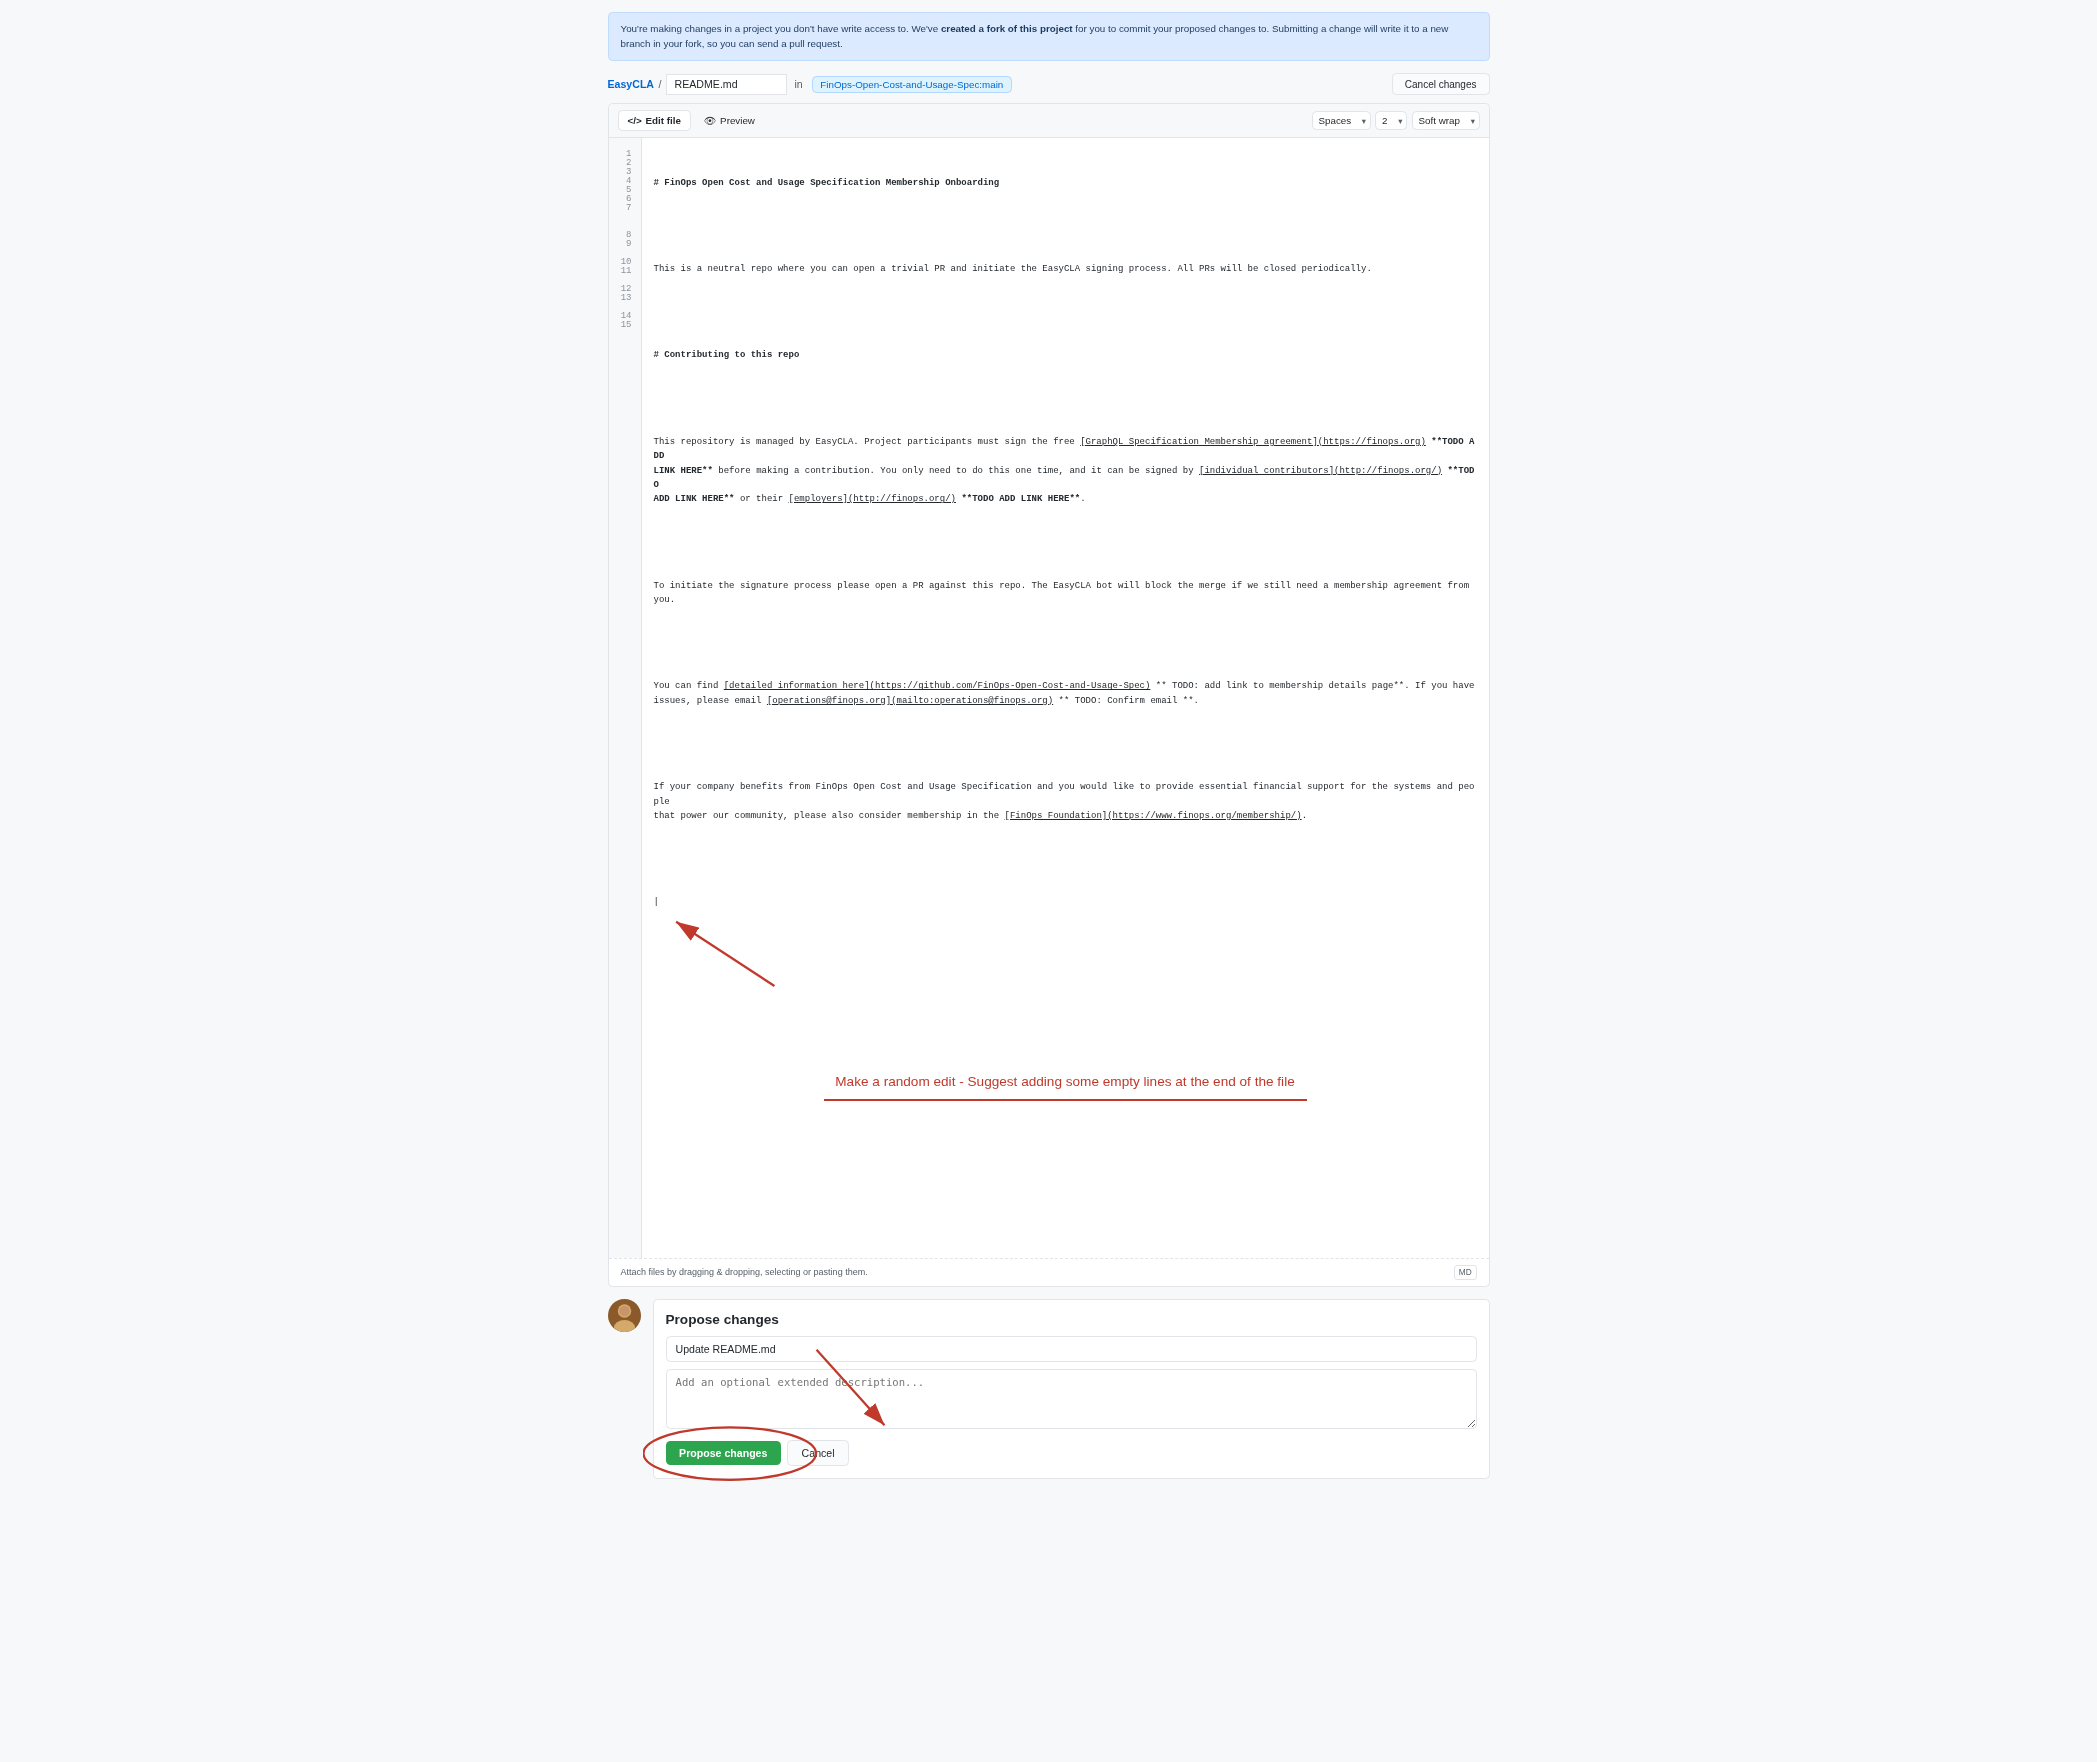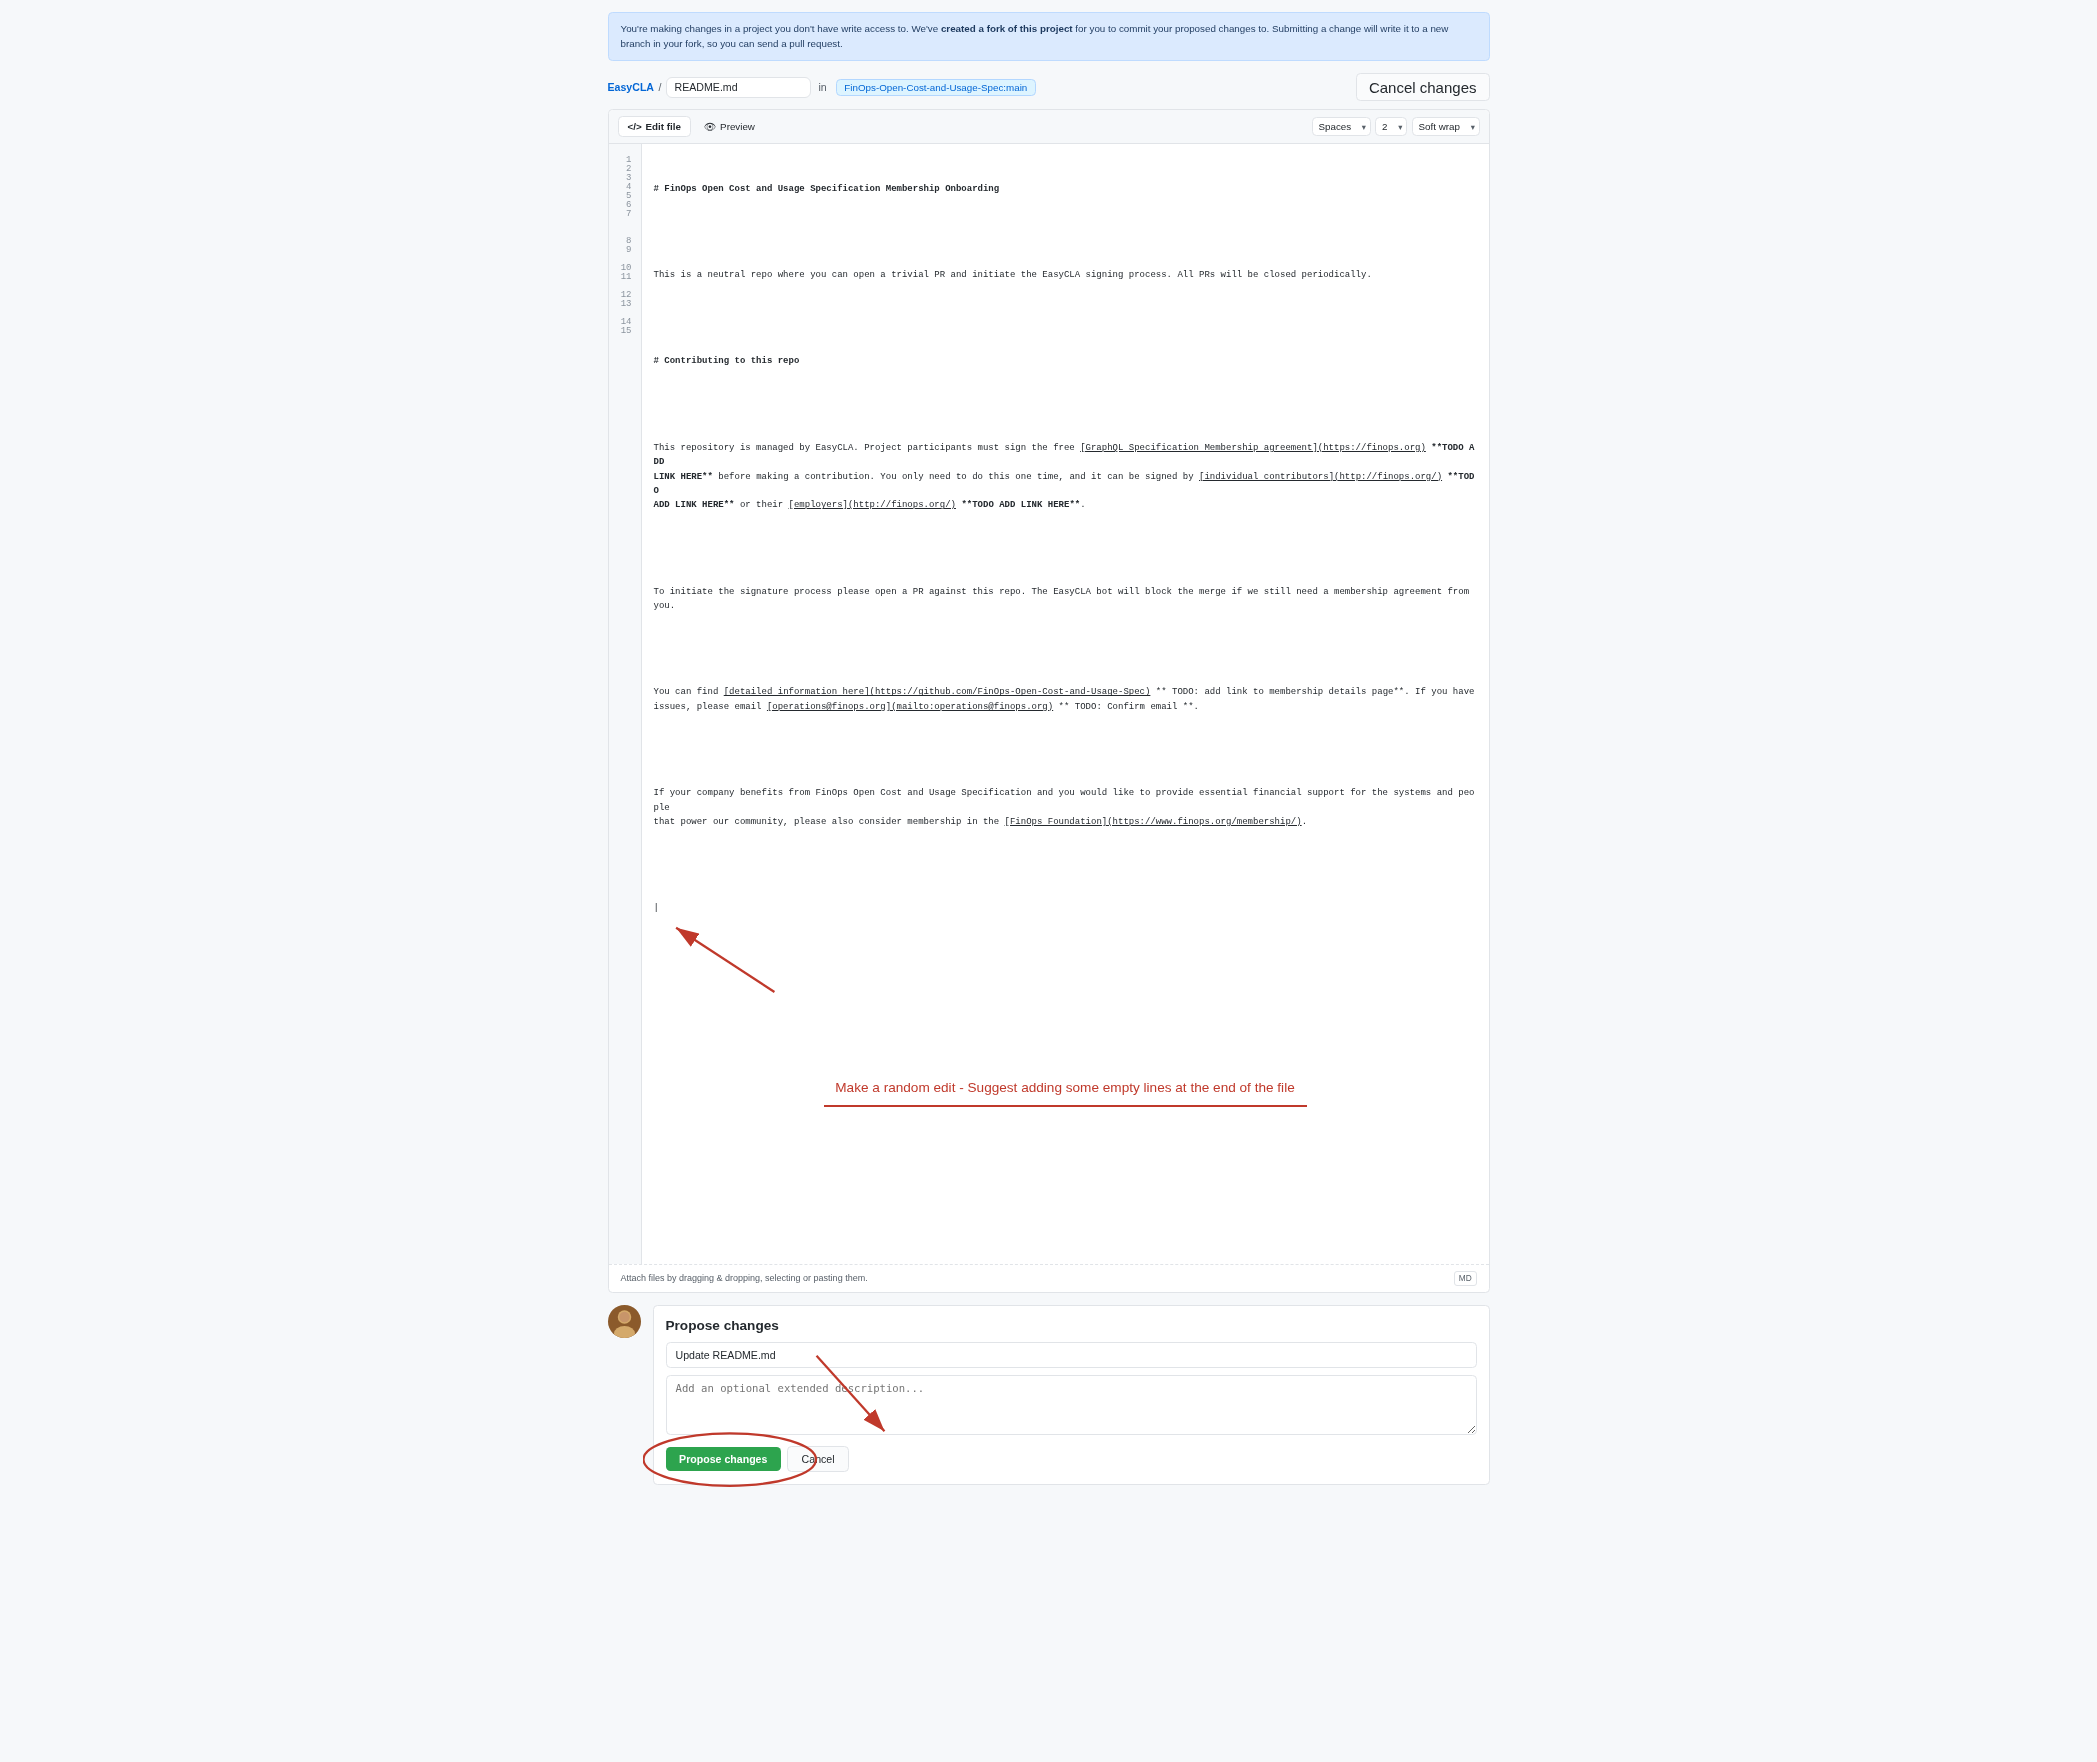--- a/index.html
+++ b/index.html
@@ -44,40 +44,40 @@
       text-decoration: none;
       font-size: 10.6px;
       font-weight: 600;
     }
     .breadcrumb-sep {
       color: #586069;
       font-size: 10.6px;
     }
     .filename-input {
       border: 0.8px solid #e1e4e8;
-      border-radius: 6px;
+      border-radius: 0;
       padding: 3.8px 7.6px;
       font-size: 10.6px;
       color: #24292e;
-      width: 145px;
+      width: 121px;
     }
     .branch-badge {
       background: #ddf4ff;
       color: #0366d6;
       border: 0.8px solid #b3d7ff;
       border-radius: 4.5px;
       padding: 2.3px 7.6px;
       font-size: 9.8px;
     }
     .cancel-btn {
       border: 0.8px solid #e1e4e8;
       background: #fafbfc;
       border-radius: 4.5px;
       padding: 4.5px 12px;
-      font-size: 15px;
+      font-size: 10px;
       cursor: pointer;
       color: #24292e;
     }
     .editor-container {
       background: #fff;
       border: 0.8px solid #e1e4e8;
       border-radius: 4.5px;
       margin-bottom: 12px;
     }
     .editor-tabs {

